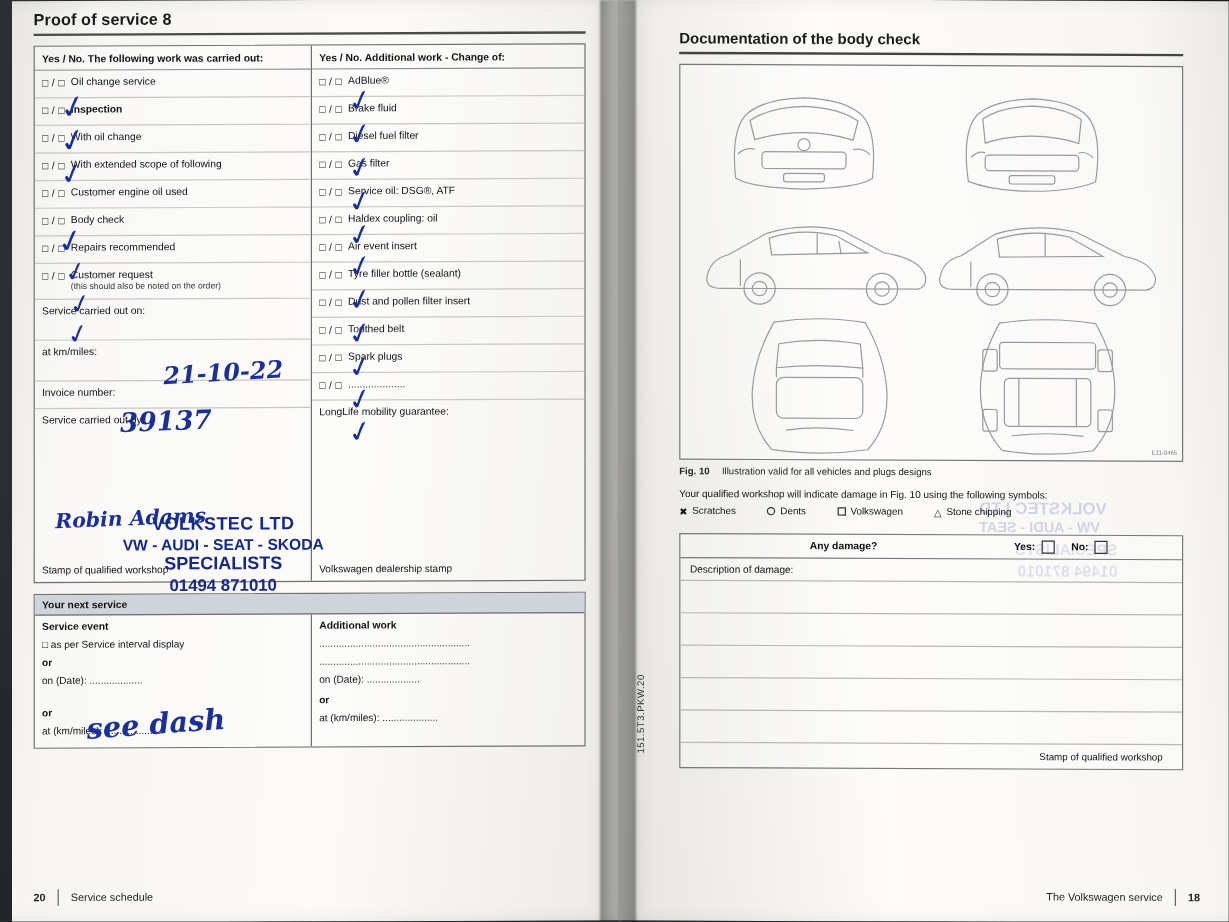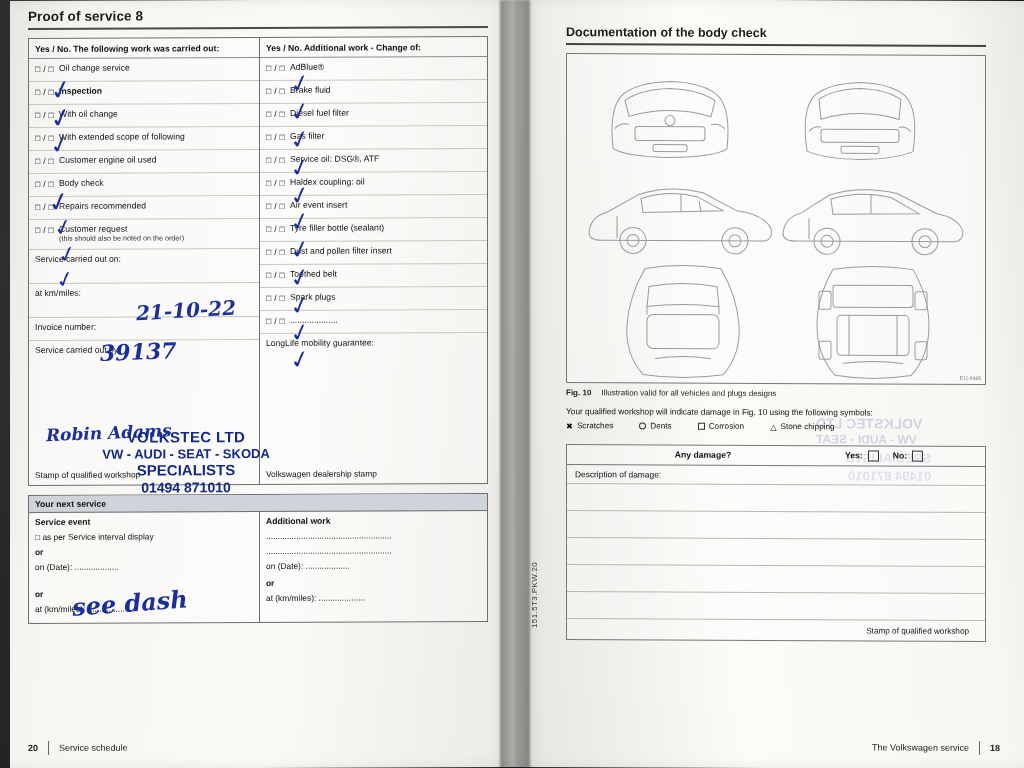--- a/index.html
+++ b/index.html
@@ -484,21 +484,21 @@
         <span class="it">
           <span>✖</span>
           <span>Scratches</span>
         </span>
         <span class="it">
           <span class="ci"></span>
           <span>Dents</span>
         </span>
         <span class="it">
           <span class="sq"></span>
-          <span>Corrosion</span>
+          <span>Volkswagen</span>
         </span>
         <span class="it">
           <span>△</span>
           <span>Stone chipping</span>
         </span>
       </div>
 
       <div id="dmg">
         <div id="dmg-hd">
           <span class="q">Any damage?</span>

